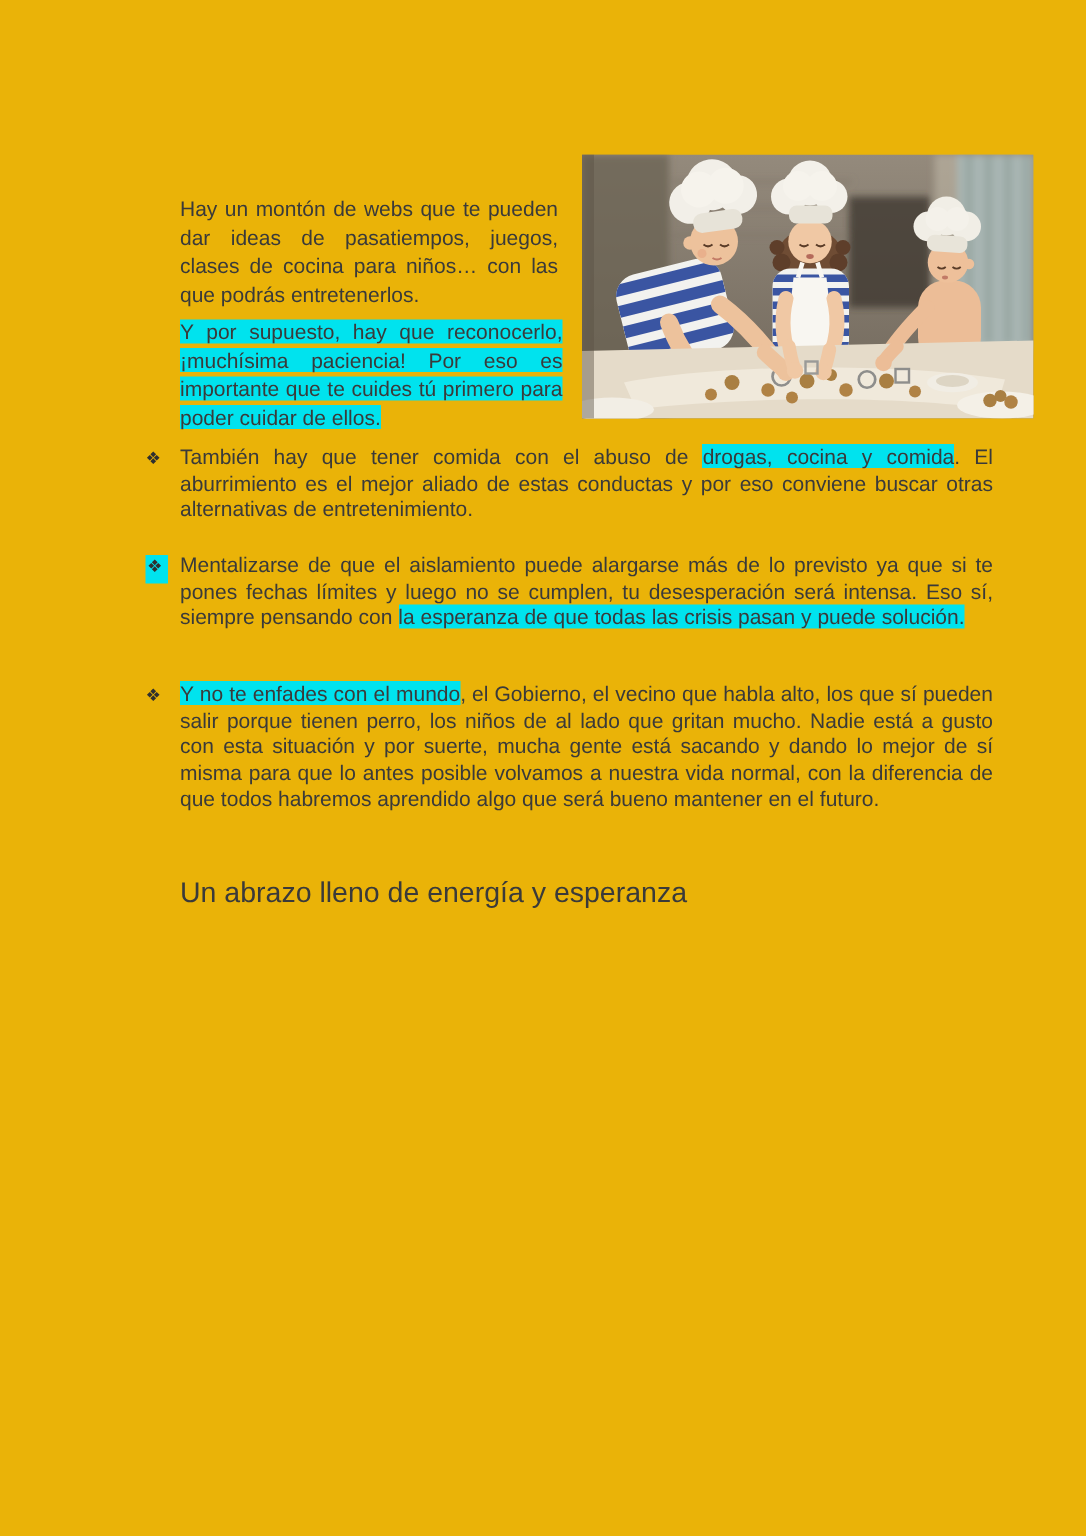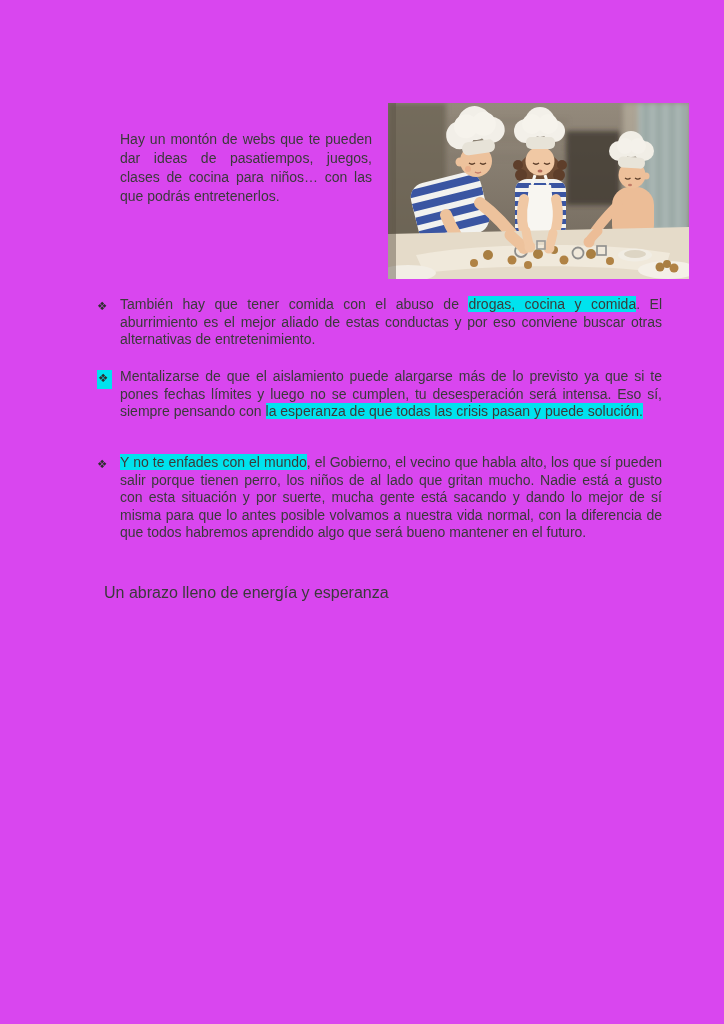--- a/index.html
+++ b/index.html
@@ -1,44 +1,47 @@
 <!DOCTYPE html>
 <html style="--hl: #00e3ee;"><head>
 <meta charset="utf-8">
 <style>
   html,body { margin:0; padding:0; background:#ffffff; }
   .page {
-    position:relative; width:724px; height:1024px; background:#d946ef;
+    position:relative; width:724px; height:1024px; background:#eab308;
     font-family:"Liberation Sans","DejaVu Sans",sans-serif;
     color:#3a3a3a; overflow:hidden;
   }
   .para { font-size:14px; text-align:justify; }
   .intro    { position:absolute; left:120px; top:116px; width:252px; line-height:19px; }
   .care     { position:absolute; left:120px; top:198px; width:255px; line-height:19px; }
   .hl       { background:var(--hl,#00e3ee); }
   .photo-wrap { position:absolute; left:388px; top:103px; width:301px; height:176px; }
   .photo-wrap svg { display:block; }
   .bullet   { position:absolute; left:97px; width:565px; font-size:14px; line-height:17.5px; }
   .bullet .marker { position:absolute; left:0; top:2px; font-size:11.5px; color:#2f2f2f; }
   .marker.mhl { background:var(--hl,#00e3ee); padding:0 4px 1px 1px; }
   .bullet .btext { margin:0 0 0 23px; text-align:justify; }
   .bullet1 { top:296px; }
   .bullet2 { top:368px; }
   .bullet3 { top:454px; }
-  .closing { position:absolute; left:104px; top:568px; font-size:16px; line-height:18px; }
+  .closing { position:absolute; left:120px; top:568px; font-size:19px; line-height:18px; }
 </style>
 </head>
 <body>
 
 <div class="page">
 
   <p class="para intro">
     <span>Hay un montón de webs que te pueden dar ideas de pasatiempos, juegos, clases de cocina para niños… con las que podrás entretenerlos.</span>
   </p>
 
+  <p class="para care">
+    <span class="hl">Y por supuesto, hay que reconocerlo, ¡muchísima paciencia! Por eso es importante que te cuides tú primero para poder cuidar de ellos.</span>
+  </p>
 
   <div class="photo-wrap">
     <svg width="301" height="176" viewBox="0 0 301 176">
       <defs>
         <linearGradient id="bgg" x1="0" y1="0" x2="0" y2="1">
           <stop offset="0" stop-color="#948a7c"></stop>
           <stop offset="1" stop-color="#6f665a"></stop>
         </linearGradient>
         <filter id="soft" x="-20%" y="-20%" width="140%" height="140%">
           <feGaussianBlur stdDeviation="2.5"></feGaussianBlur>

